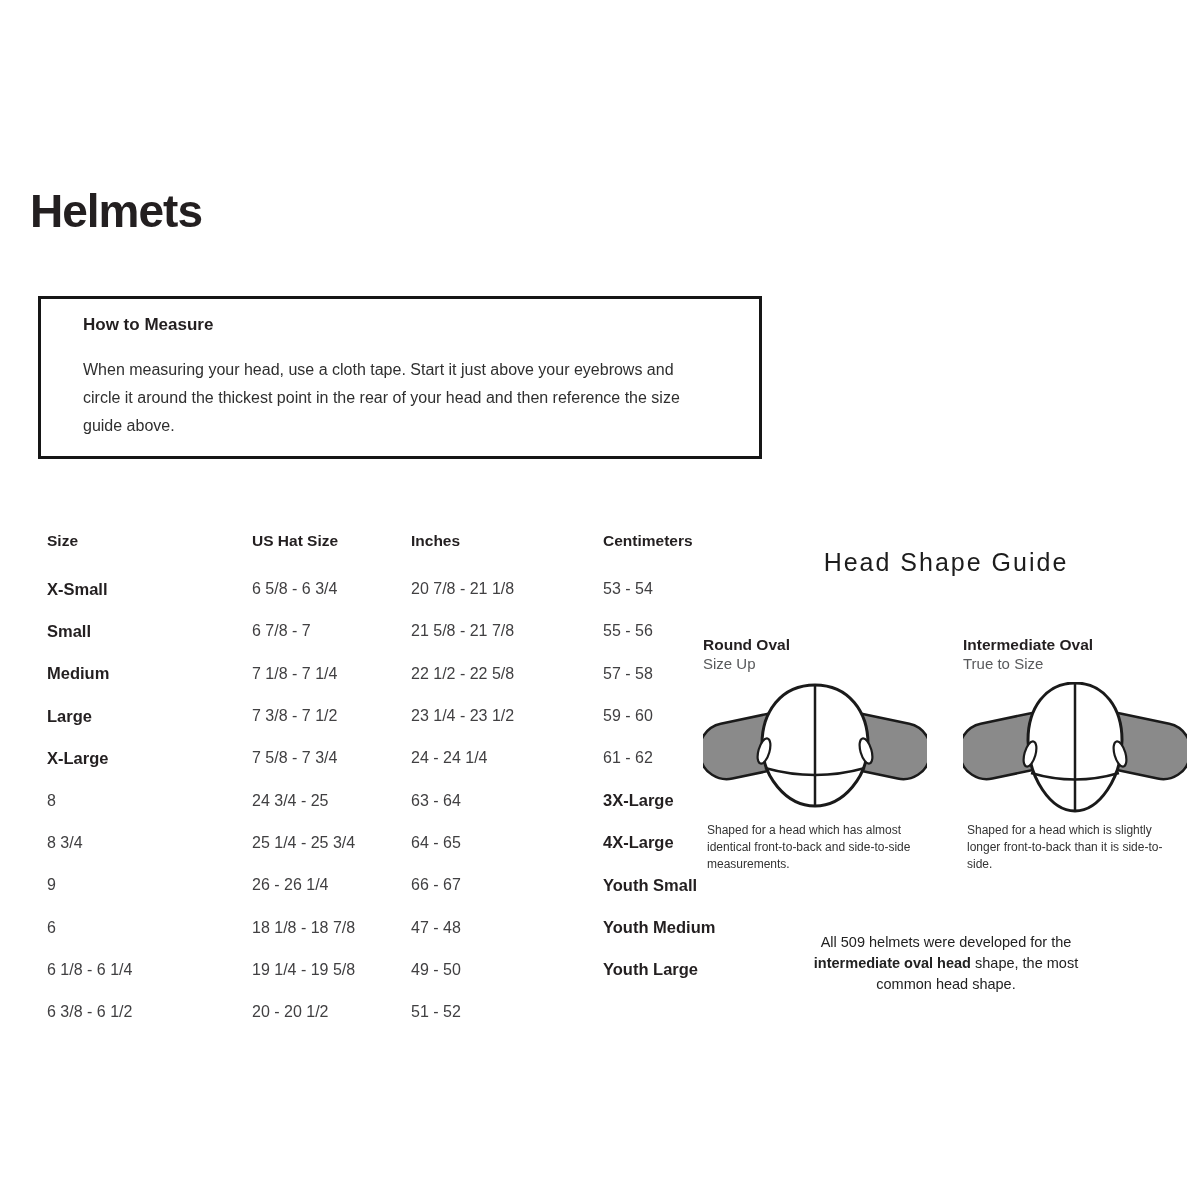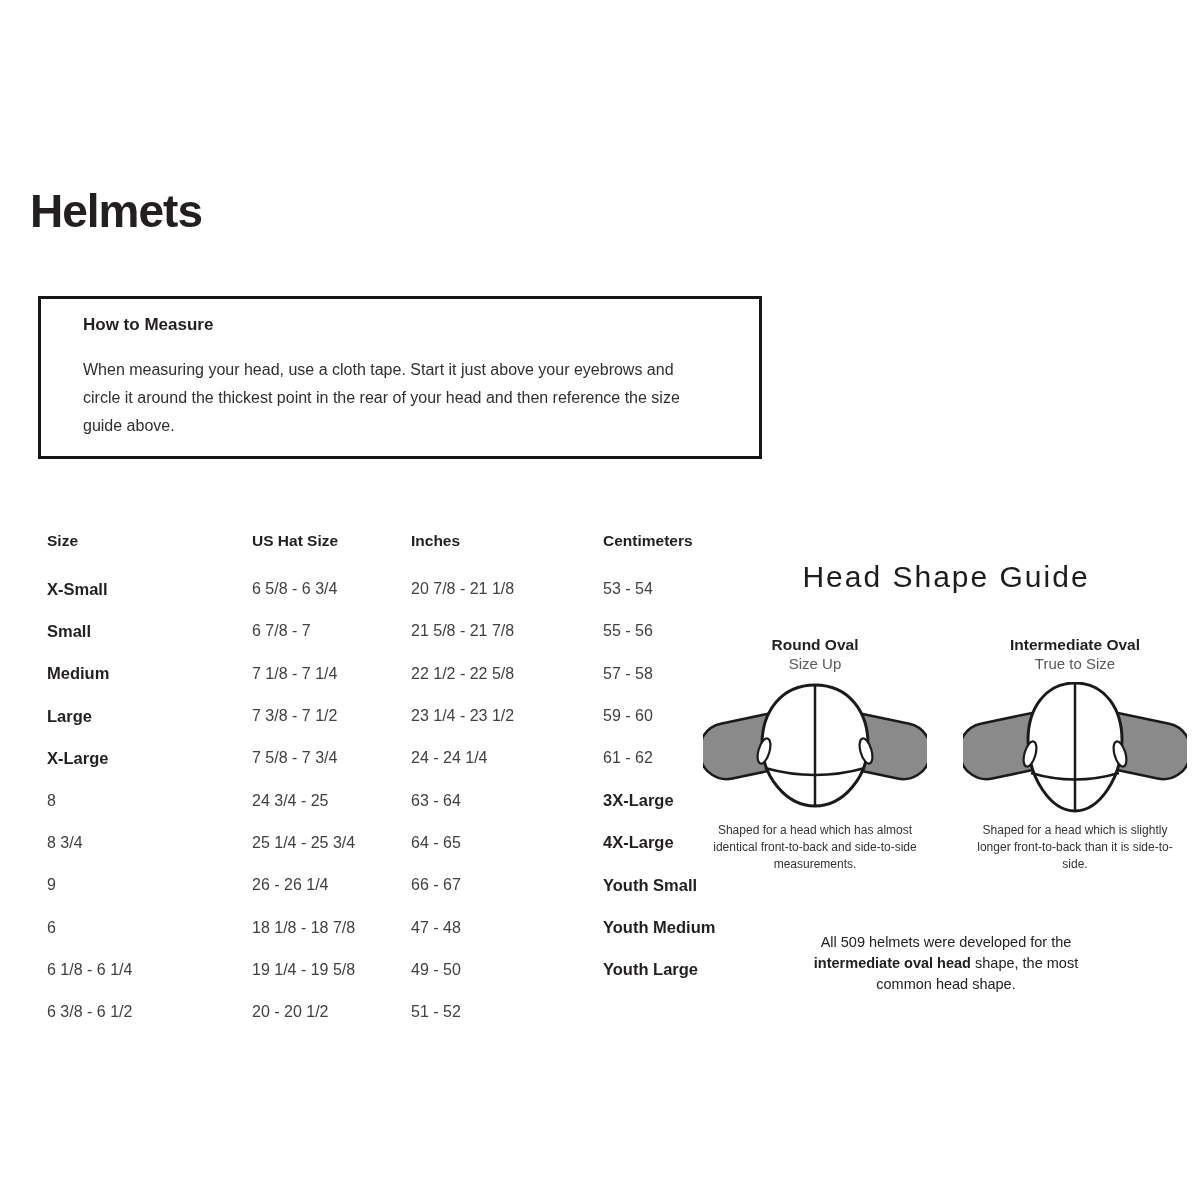--- a/index.html
+++ b/index.html
@@ -66,31 +66,29 @@
     color: #231f20;
   }
 
   .guide {
     position: absolute;
     left: 700px; top: 548px;
     width: 492px; height: 470px;
   }
   .guide-title {
     text-align: center;
-    font-size: 30px;
+    font-size: 25px;
     font-weight: 400;
     letter-spacing: 2px;
     color: #1c1c1c;
-    margin-top: 12px;
   }
   .shape-col {
     position: absolute;
     top: 88px;
     width: 224px;
-    text-align: center;
   }
   .shape-col.col-0 { left: 3px; }
   .shape-col.col-1 { left: 263px; }
   .shape-name {
     font-size: 15.5px;
     font-weight: 700;
     color: #231f20;
   }
   .shape-fit {
     margin-top: 1px;

